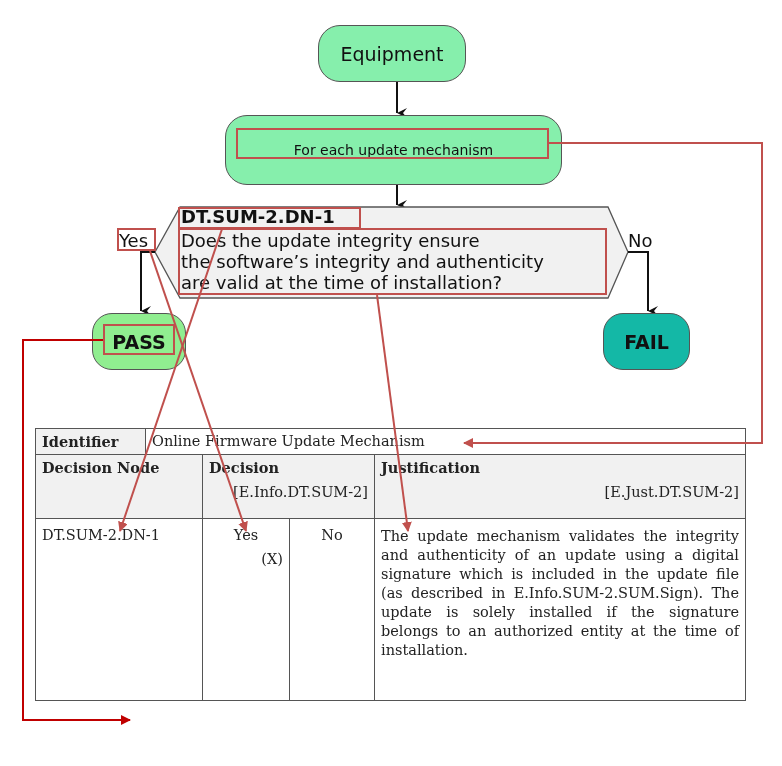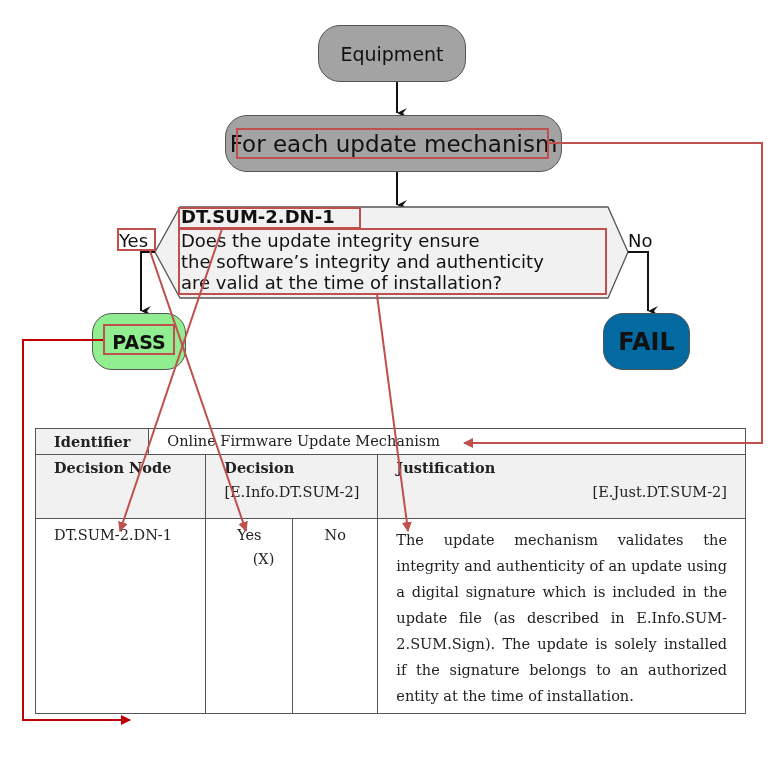--- a/index.html
+++ b/index.html
@@ -1,45 +1,45 @@
 <!DOCTYPE html>
 <html><head>
 <meta charset="utf-8">
 <style>
   html, body { margin: 0; padding: 0; background: #ffffff; }
   body { width: 782px; height: 766px; position: relative; overflow: hidden; }
   .node {
     position: absolute; box-sizing: border-box;
-    border: 1.3px solid #555; background: #a3a3a3;
+    border: 1.3px solid #555; background: #86efac;
     font-family: "DejaVu Sans", sans-serif; color: #111;
     display: flex; align-items: center; justify-content: center;
   }
   #equipment { left: 318px; top: 25px; width: 148px; height: 57px; border-radius: 22px; font-size: 19px; }
-  #foreach { left: 225px; top: 115px; width: 337px; height: 57px; border-radius: 22px; font-size: 23px; }
+  #foreach { left: 225px; top: 115px; width: 337px; height: 70px; border-radius: 22px; font-size: 14px; }
   .redbox { position: absolute; box-sizing: border-box; border: 2.5px solid #c0504d; }
   #pass { left: 92px; top: 313px; width: 94px; height: 57px; border-radius: 20px; background: #90ee90; font-size: 19px; font-weight: bold; }
-  #fail { left: 603px; top: 313px; width: 87px; height: 57px; border-radius: 20px; background: #0369a1; font-size: 24px; font-weight: bold; }
+  #fail { left: 603px; top: 313px; width: 87px; height: 57px; border-radius: 20px; background: #14b8a6; font-size: 19px; font-weight: bold; }
   .dtext { position: absolute; font-family: "DejaVu Sans", sans-serif; color: #111; }
   #dt-id { left: 181px; top: 206px; font-size: 18px; font-weight: bold; }
   #dt-question { left: 181px; top: 230px; font-size: 18px; line-height: 21px; width: 430px; }
   #yes-label { left: 119px; top: 230px; font-size: 18px; }
   #no-label { left: 628px; top: 230px; font-size: 18px; }
   svg#overlay { position: absolute; left: 0; top: 0; width: 782px; height: 766px; pointer-events: none; }
   svg#diagram { position: absolute; left: 0; top: 0; width: 782px; height: 766px; }
 
   table.eval {
     position: absolute; left: 35px; top: 428px; width: 711px;
     border-collapse: collapse; font-family: "DejaVu Serif", "Liberation Serif", serif;
     font-size: 14.5px; color: #222;
   }
-  table.eval td { border: 1.5px solid #555; padding: 4px 18px; vertical-align: top; }
+  table.eval td { border: 1.5px solid #555; padding: 4px 6px; vertical-align: top; }
   .gray { background: #f1f1f1; }
   .bold { font-weight: bold; }
   .center { text-align: center; }
-  .justify { text-align: justify; line-height: 26px; margin-top: 20px; }
+  .justify { text-align: justify; line-height: 19px; margin-top: 20px; }
   .sub { display: block; margin-top: 8px; text-align: right; }
 </style>
 </head>
 <body>
 
 <svg id="diagram" viewBox="0 0 782 766">
   <defs>
     <marker id="blk" markerWidth="10" markerHeight="12" refX="5" refY="10" orient="auto" markerUnits="userSpaceOnUse">
       <path d="M0,0 L5,10 L10,0 L5,4 Z" fill="#111"></path>
     </marker>

